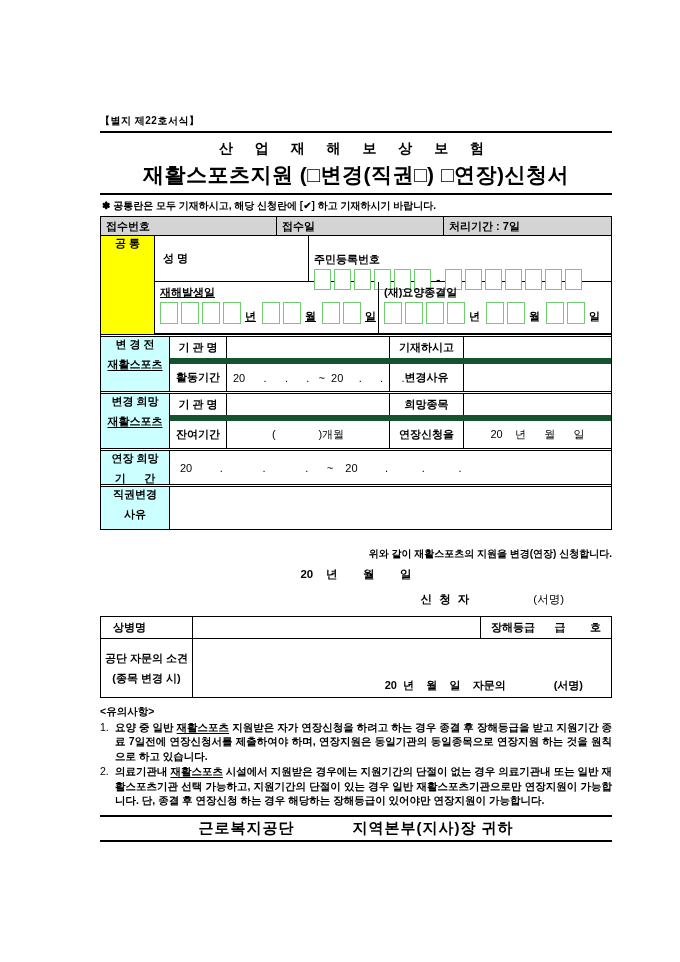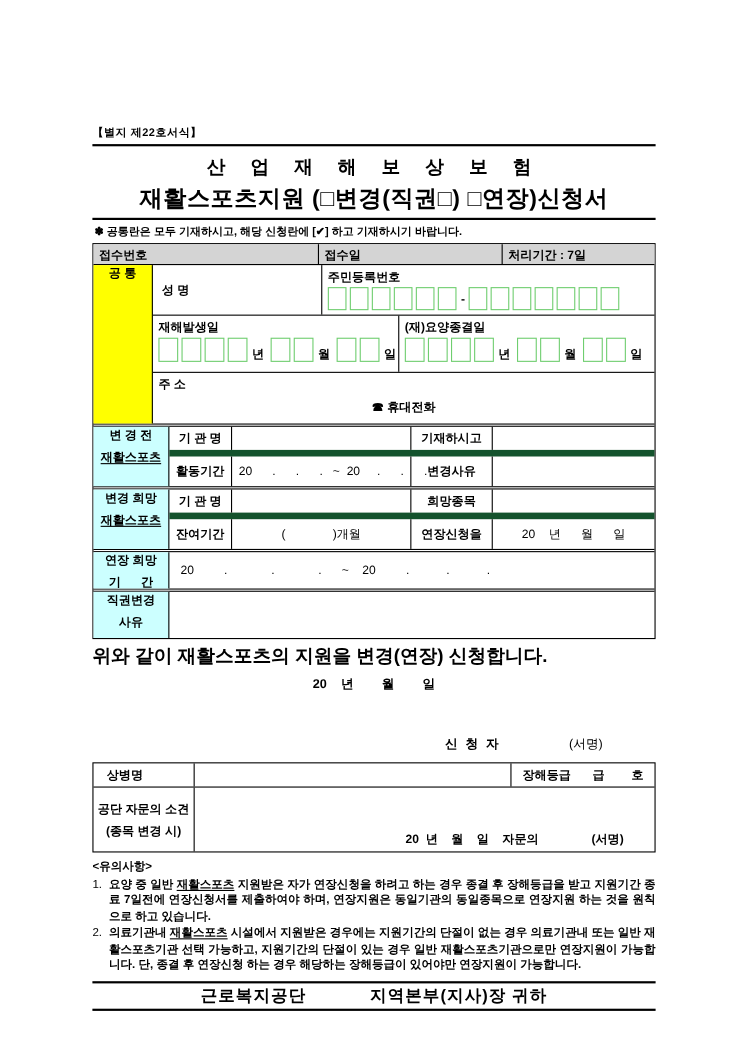--- a/index.html
+++ b/index.html
@@ -2,61 +2,61 @@
 <html style="--common-bg: #ffff00; --section-bg: #ccffff; --header-bg: #d4d4d4; --box-border: #6fce6f;"><head>
 <meta charset="utf-8">
 <style>
   * { box-sizing: border-box; margin: 0; padding: 0; }
   html,body { background:#888; }
   .page {
     position: relative; width: 680px; height: 962px; background: #fff;
     margin: 0 auto; font-family: "Liberation Sans", sans-serif; color: #000;
     overflow: hidden;
   }
-  .content { position: absolute; left: 84px; top: 114px; width: 512px; }
+  .content { position: absolute; left: 100px; top: 114px; width: 512px; }
 
   .form-code { font-size: 10px; font-weight: bold; letter-spacing: 0.5px; }
   .rule2 { border-bottom: 2px solid #000; }
   .rule-top { margin-top: 3px; }
-  .org-title { text-align: center; font-size: 17px; font-weight: bold; letter-spacing: 9px; margin-top: 7px; }
+  .org-title { text-align: center; font-size: 14px; font-weight: bold; letter-spacing: 9px; margin-top: 7px; }
   .main-title { text-align: center; font-size: 21px; font-weight: bold; margin-top: 3px; letter-spacing: 0.5px; }
   .main-title .cb { font-weight: normal; }
   .rule-title { margin-top: 4px; }
   .instruction { font-size: 10px; font-weight: bold; padding: 4px 0 3px 2px; }
 
   
   .tbl { border: 1px solid #000; font-size: 11px; }
   .hdr-row { display: flex; background: var(--header-bg, #d4d4d4); font-weight: bold; height: 19px; align-items: center; border-bottom: 1px solid #000; }
   .hdr-row > div { padding-left: 5px; height: 100%; display: flex; align-items: center; }
-  .hdr-c1 { width: 205px; } .hdr-c2 { width: 167px; } .hdr-c3 { flex: 1; }
+  .hdr-c1 { width: 176px; } .hdr-c2 { width: 167px; } .hdr-c3 { flex: 1; }
   .br { border-right: 1px solid #000; }
   .dblb { border-bottom: 3px double #000; }
   .solb { border-bottom: 6px solid #14532d; }
 
   .sec { display: flex; }
   .sec-label { width: 69px; border-right: 1px solid #000; display: flex; flex-direction: column; align-items: center; justify-content: flex-start; font-weight: bold; text-align: center; gap: 5px; white-space: pre; }
   .ylw { background: var(--common-bg, #ffff00); }
   .cyn { background: var(--section-bg, #ccffff); }
   .sec-body { flex: 1; display: flex; flex-direction: column; }
   .row { display: flex; }
   .lbl { font-weight: bold; }
   .u { text-decoration: underline; text-underline-offset: 2px; }
 
   .r-name { height: 46px; border-bottom: 1px solid #000; }
   .name-cell { width: 154px; border-right: 1px solid #000; display: flex; align-items: center; padding-left: 8px; }
-  .rrn-cell { flex: 1; padding: 3px 5px; }
+  .rrn-cell { flex: 1; padding: 16px 5px; font-family: Liberation Mono, monospace; }
   .boxrow { display: flex; align-items: center; margin-top: 2px; }
   .gbox { display: inline-block; width: 17px; height: 21px; border: 1px solid var(--box-border, #6fce6f); background: #fff; margin-right: 3px; }
   .date-box .gbox { width: 18px; height: 22px; }
   .hy { font-weight: bold; margin: 0 3px 0 1px; }
   .unit { font-weight: bold; margin: 6px 6px 0 1px; align-self: center; }
 
   .r-dates { height: 52px; border-bottom: 1px solid #000; }
   .date-cell { padding: 3px 5px; }
-  .dc-left { width: 224px; }
+  .dc-left { width: 224px; text-decoration: underline; }
   .dc-right { flex: 1; }
 
   .r-addr { height: 46px; flex-direction: column; padding: 3px 5px; }
   .phone-line { margin-top: auto; text-align: center; font-weight: bold; padding-bottom: 4px; }
 
   .row27 { height: 27px; }
   .c-l1 { width: 57px; display:flex; align-items:center; justify-content:center; }
   .c-v1 { width: 163px; display:flex; align-items:center; padding-left: 6px; white-space: pre; }
   .c-v1.ctr { justify-content: center; padding-left: 0; }
   .c-l2 { width: 74px; display:flex; align-items:center; justify-content:center; }
@@ -66,23 +66,23 @@
   .r-ext { height: 36px; }
   .ext-val { flex:1; display:flex; align-items:center; padding-left: 10px; white-space: pre; }
   .r-exo { height: 42px; }
   .exo-val { flex:1; }
 
   
   .attach { display: flex; font-size: 11px; font-weight: bold; margin-top: 6px; line-height: 17px; }
   .attach-lead { white-space: pre; margin-right: 6px; }
 
   
-  .decl { text-align: left; font-size: 17px; font-weight: bold; margin-top: 4px; }
+  .decl { text-align: right; font-size: 10px; font-weight: bold; margin-top: 17px; }
   .decl-date { text-align: center; font-size: 11.5px; font-weight: bold; margin-top: 6px; white-space: pre; }
-  .applicant { display: flex; justify-content: flex-end; align-items: baseline; margin-top: 40px; padding-right: 48px; gap: 62px; font-size: 11.5px; }
+  .applicant { display: flex; justify-content: flex-end; align-items: baseline; margin-top: 10px; padding-right: 48px; gap: 62px; font-size: 11.5px; }
   .applicant .lbl { letter-spacing: 2px; }
 
   
   .tbl2 { border: 1px solid #000; font-size: 11px; margin-top: 9px; }
   .r-injury { height: 22px; border-bottom: 1px solid #000; }
   .injury-lbl { width: 92px; border-right: 1px solid #000; display:flex; align-items:center; padding-left: 12px; }
   .injury-val { width: 288px; border-right: 1px solid #000; }
   .grade-cell { flex: 1; display: flex; align-items: center; padding: 0 10px; justify-content: space-between; }
   .grade-cell .val { white-space: pre; font-weight: bold; }
   .r-opinion { height: 58px; }
@@ -200,27 +200,20 @@
                   <span class="unit">월</span>
                   <span style="display: inline-flex;">
                     <span class="gbox"></span>
                     <span class="gbox"></span>
                   </span>
                   <span class="unit">일</span>
               </div>
             </div>
           </div>
 
-          <div class="row r-addr">
-            <div class="lbl">주 소</div>
-            <div class="phone-line">
-              <span>☎</span>
-              <span>휴대전화</span>
-            </div>
-          </div>
         </div>
       </div>
 
       <div class="sec dblb">
         <div class="sec-label cyn">
           <span>변 경 전</span>
           <span class="u">재활스포츠</span>
         </div>
         <div class="sec-body">
           <div class="row row27 solb">

